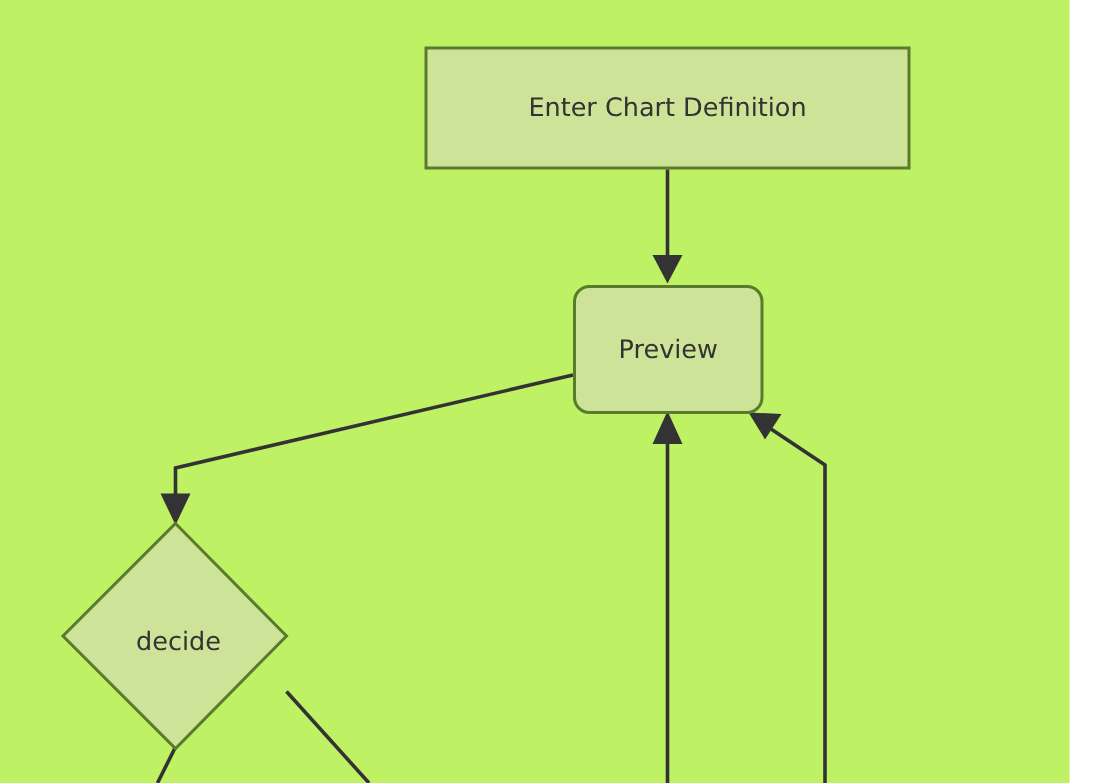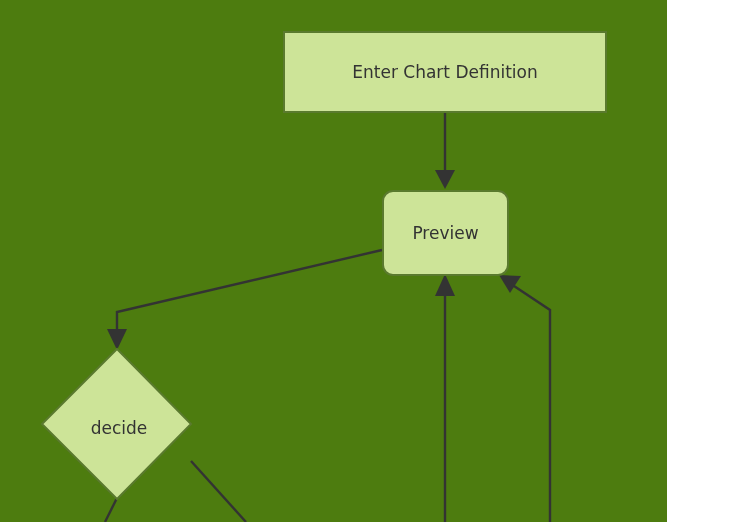--- a/index.html
+++ b/index.html
@@ -7,22 +7,23 @@
     padding: 0;
     background: #ffffff;
   }
   body {
     font-family: "DejaVu Sans", "Liberation Sans", sans-serif;
   }
   #flowchart-canvas {
     position: relative;
     width: 667px;
     height: 522px;
-    background: #4d7c0f;
+    background: #bef264;
     overflow: hidden;
+    padding-left: 46px;
   }
   #flowchart-svg {
     position: absolute;
     top: 0;
     left: 0;
     width: 740px;
     height: 522px;
     display: block;
   }
   .node-shape {

